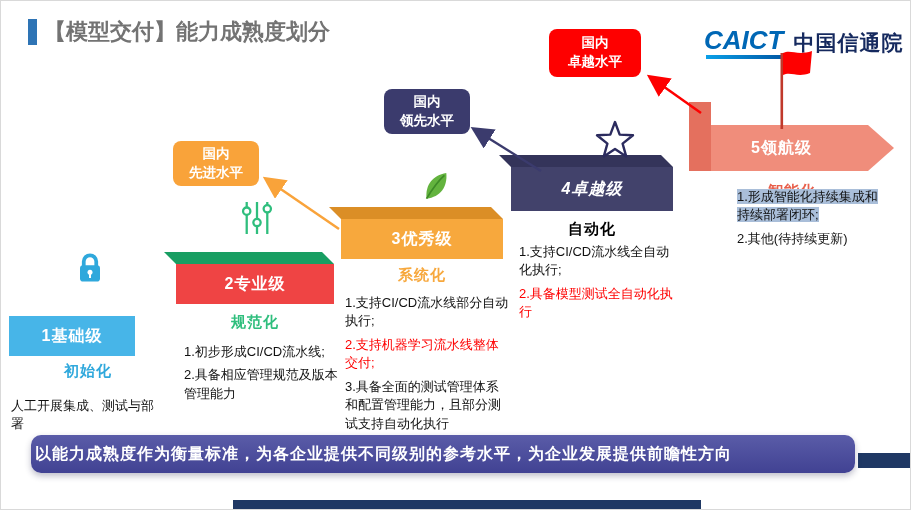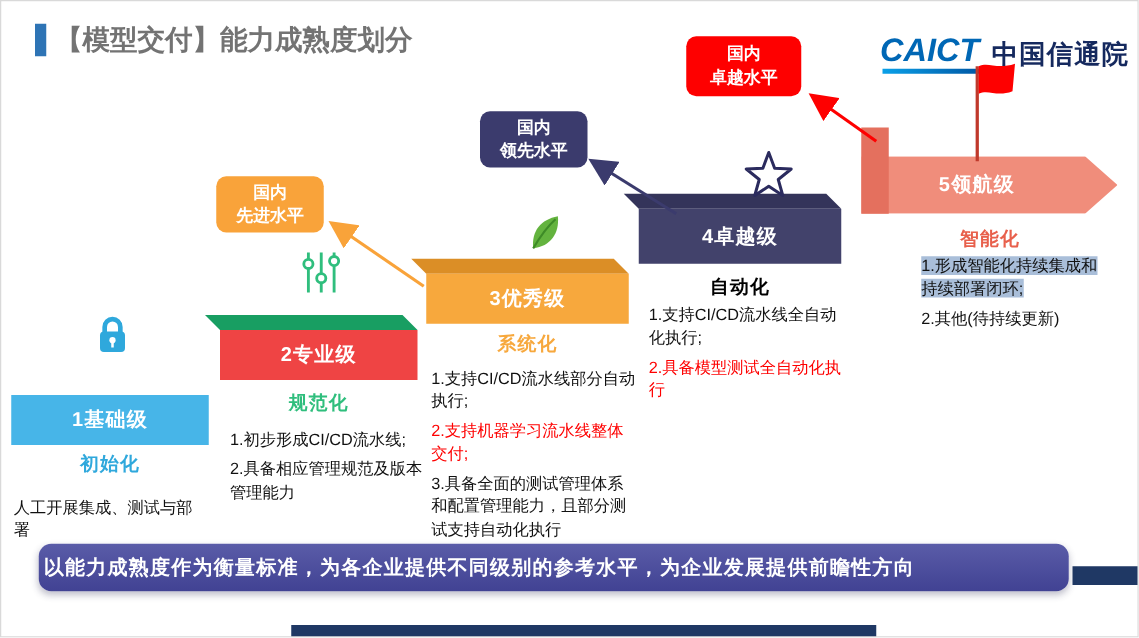--- a/index.html
+++ b/index.html
@@ -30,43 +30,43 @@
   
   .face { position:absolute; height:12px; transform:skewX(45deg); transform-origin:bottom left; z-index:1; }
   .face2 { left:175px; top:251px; width:158px; background:#189E62; }
   .face3 { left:340px; top:206px; width:162px; background:#DB8E26; }
   .face4 { left:510px; top:154px; width:162px; background:#34345A; }
   .cap5  { position:absolute; left:688px; top:101px; width:22px; height:69px; background:#E4705E; z-index:3; }
 
   
   .bar { position:absolute; display:flex; align-items:center; justify-content:center;
          color:#fff; font-weight:bold; font-size:16px; letter-spacing:1px; z-index:2; }
-  .bar1 { left:8px;   top:315px; width:158px; height:40px; background:#47B5E8; }
+  .bar1 { left:8px;   top:315px; width:126px; height:40px; background:#47B5E8; }
   .bar2 { left:175px; top:263px; width:158px; height:40px; background:#ef4444; }
   .bar3 { left:340px; top:218px; width:162px; height:40px; background:#F7A83D; }
-  .bar4 { left:510px; top:166px; width:162px; height:44px; background:#42426B; }
+  .bar4 { left:510px; top:166px; width:162px; height:44px; background:#42426B;font-style:italic; }
   .bar5 { left:688px; top:124px; width:205px; height:46px; background:#F08D7B;
           clip-path:polygon(0 0, calc(100% - 26px) 0, 100% 50%, calc(100% - 26px) 100%, 0 100%); }
   .bar5 span { padding-right:20px; }
 
   
   .stage { position:absolute; font-weight:bold; font-size:15px; text-align:center; letter-spacing:1px; }
   .stage1 { left:8px;   top:361px; width:158px; color:#2FA8DC; }
   .stage2 { left:175px; top:312px; width:158px; color:#2FBE7D; }
   .stage3 { left:340px; top:265px; width:162px; color:#F7A83D; }
   .stage4 { left:510px; top:219px; width:162px; color:#000000; }
   .stage5 { left:706px; top:181px; width:170px; color:#E8604C; }
 
   
   .desc { position:absolute; font-size:13px; line-height:1.42; color:#111; word-break:break-all; }
   .desc1 { left:10px;  top:396px; width:152px; }
   .desc2 { left:183px; top:342px; width:154px; }
   .desc3 { left:344px; top:293px; width:164px; }
   .desc4 { left:518px; top:242px; width:158px; }
-  .desc5 { left:736px; top:203px; width:150px; }
+  .desc5 { left:736px; top:187px; width:150px; }
   .dline { margin-bottom:5px; }
   .dline.red { color:#FE0000; }
   .hl { background:#A9BED9; }
 
   
   .icon { position:absolute; z-index:4; }
   .icon-lock    { left:74px;  top:250px; }
   .icon-sliders { left:240px; top:197px; }
   .icon-leaf    { left:418px; top:169px; transform:rotate(-6deg); }
   .icon-star    { left:594px; top:118px; }

